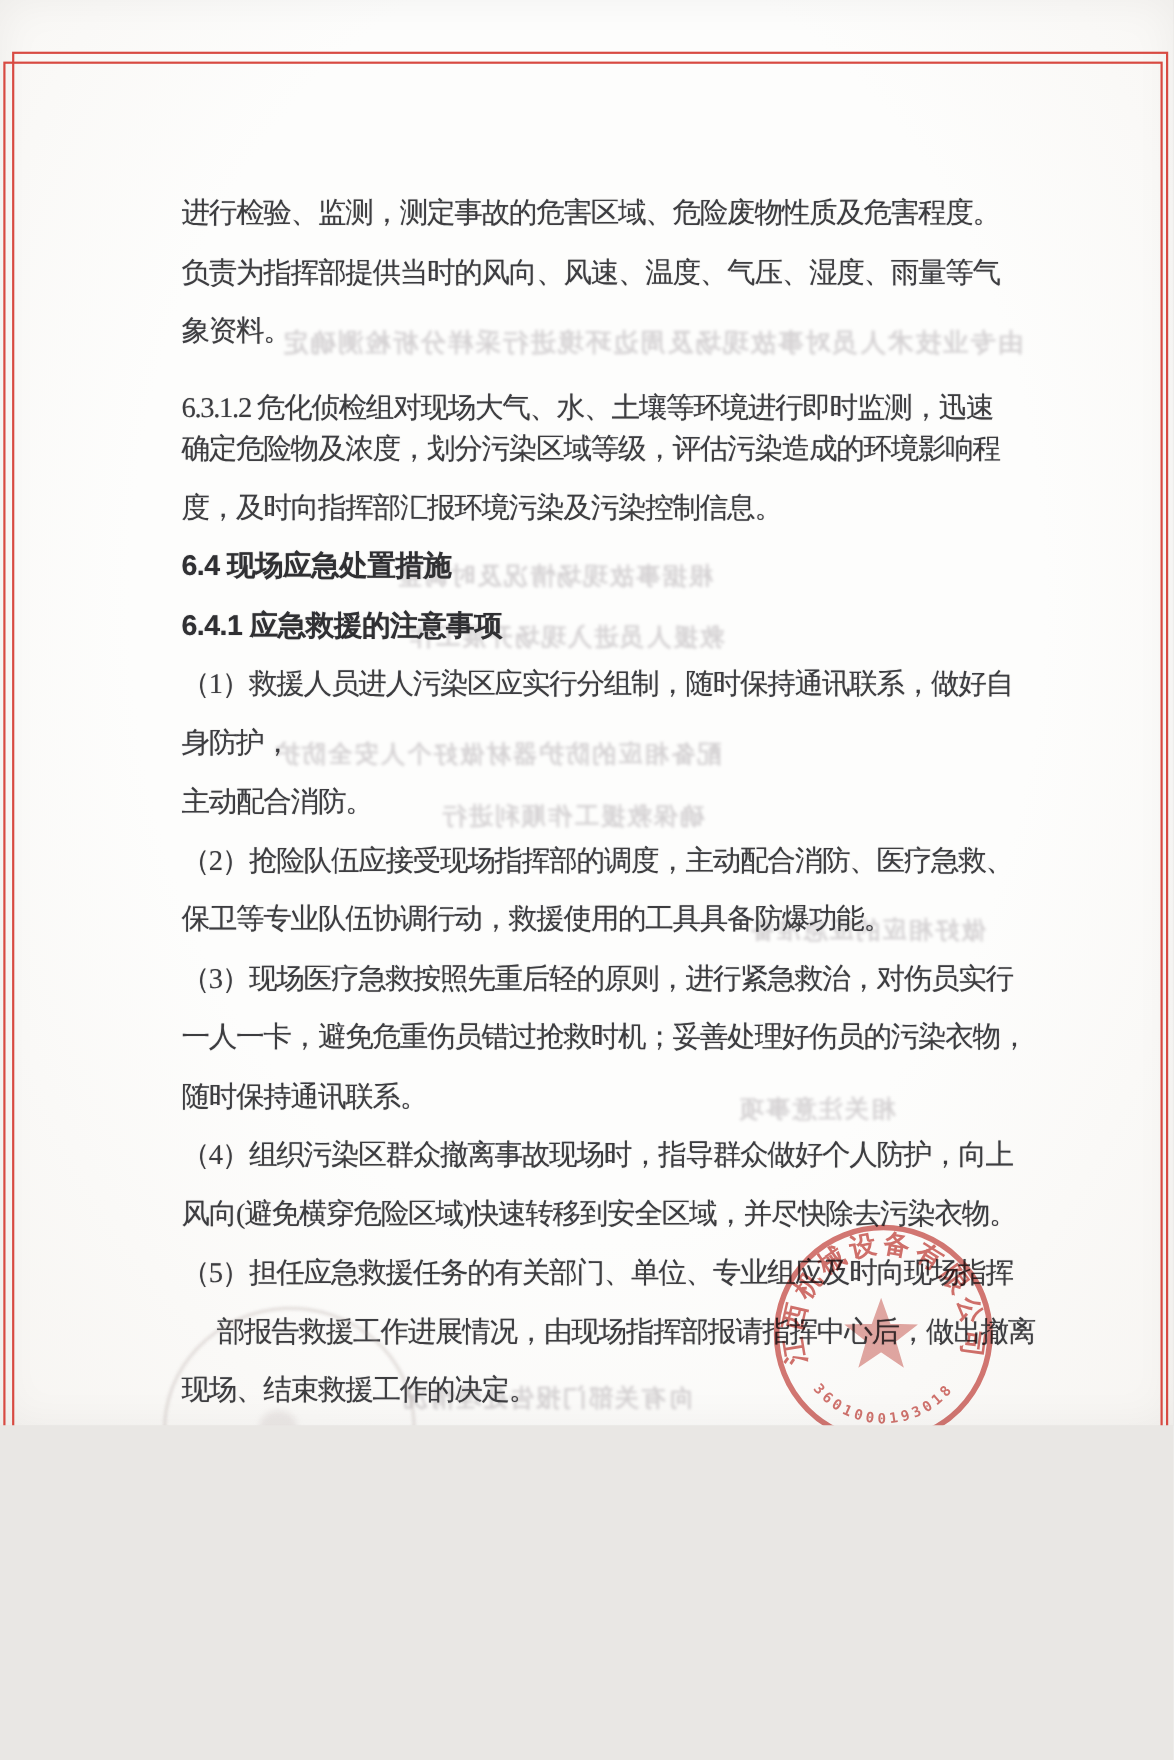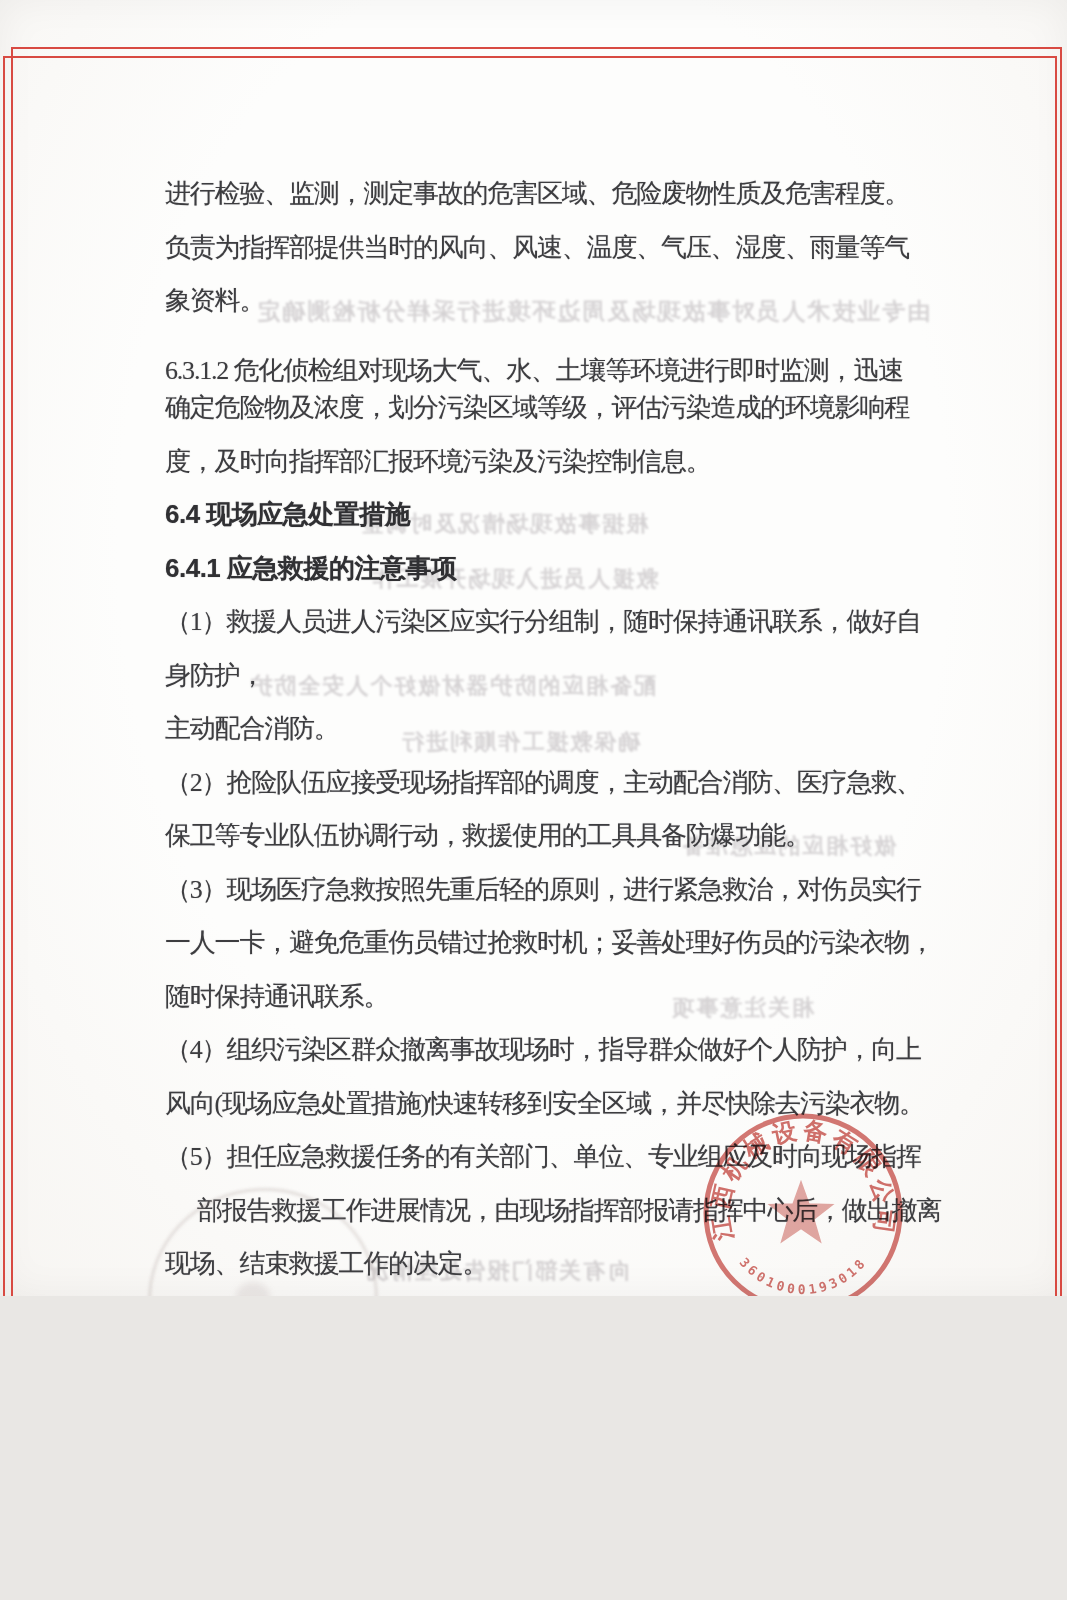--- a/index.html
+++ b/index.html
@@ -73,21 +73,21 @@
   <div class="line heading" style="top:551px;">6.4.1 应急救援的注意事项</div>
   <div class="line" style="top:604px;">（1）救援人员进人污染区应实行分组制，随时保持通讯联系，做好自</div>
   <div class="line" style="top:658px;">身防护，</div>
   <div class="line" style="top:711px;">主动配合消防。</div>
   <div class="line" style="top:765px;">（2）抢险队伍应接受现场指挥部的调度，主动配合消防、医疗急救、</div>
   <div class="line" style="top:818px;">保卫等专业队伍协调行动，救援使用的工具具备防爆功能。</div>
   <div class="line" style="top:872px;">（3）现场医疗急救按照先重后轻的原则，进行紧急救治，对伤员实行</div>
   <div class="line" style="top:925px;">一人一卡，避免危重伤员错过抢救时机；妥善处理好伤员的污染衣物，</div>
   <div class="line" style="top:979px;">随时保持通讯联系。</div>
   <div class="line" style="top:1032px;">（4）组织污染区群众撤离事故现场时，指导群众做好个人防护，向上</div>
-  <div class="line" style="top:1086px;">风向(现场应急处置措施)快速转移到安全区域，并尽快除去污染衣物。</div>
+  <div class="line" style="top:1086px;">风向(避免横穿危险区域)快速转移到安全区域，并尽快除去污染衣物。</div>
   <div class="line" style="top:1139px;">（5）担任应急救援任务的有关部门、单位、专业组应及时向现场指挥</div>
   <div class="line" style="top:1193px;margin-left:32px;">部报告救援工作进展情况，由现场指挥部报请指挥中心后，做出撤离</div>
   <div class="line" style="top:1246px;">现场、结束救援工作的决定。</div>
   <div class="line heading" style="top:1300px;">6.4.2 危险废物泄漏事故及处置措施</div>
 
   <div class="ghost-seal"></div>
   <div class="ghost-blob"></div>
 
   <svg class="stamp" viewBox="0 0 216 216">
     <defs>

